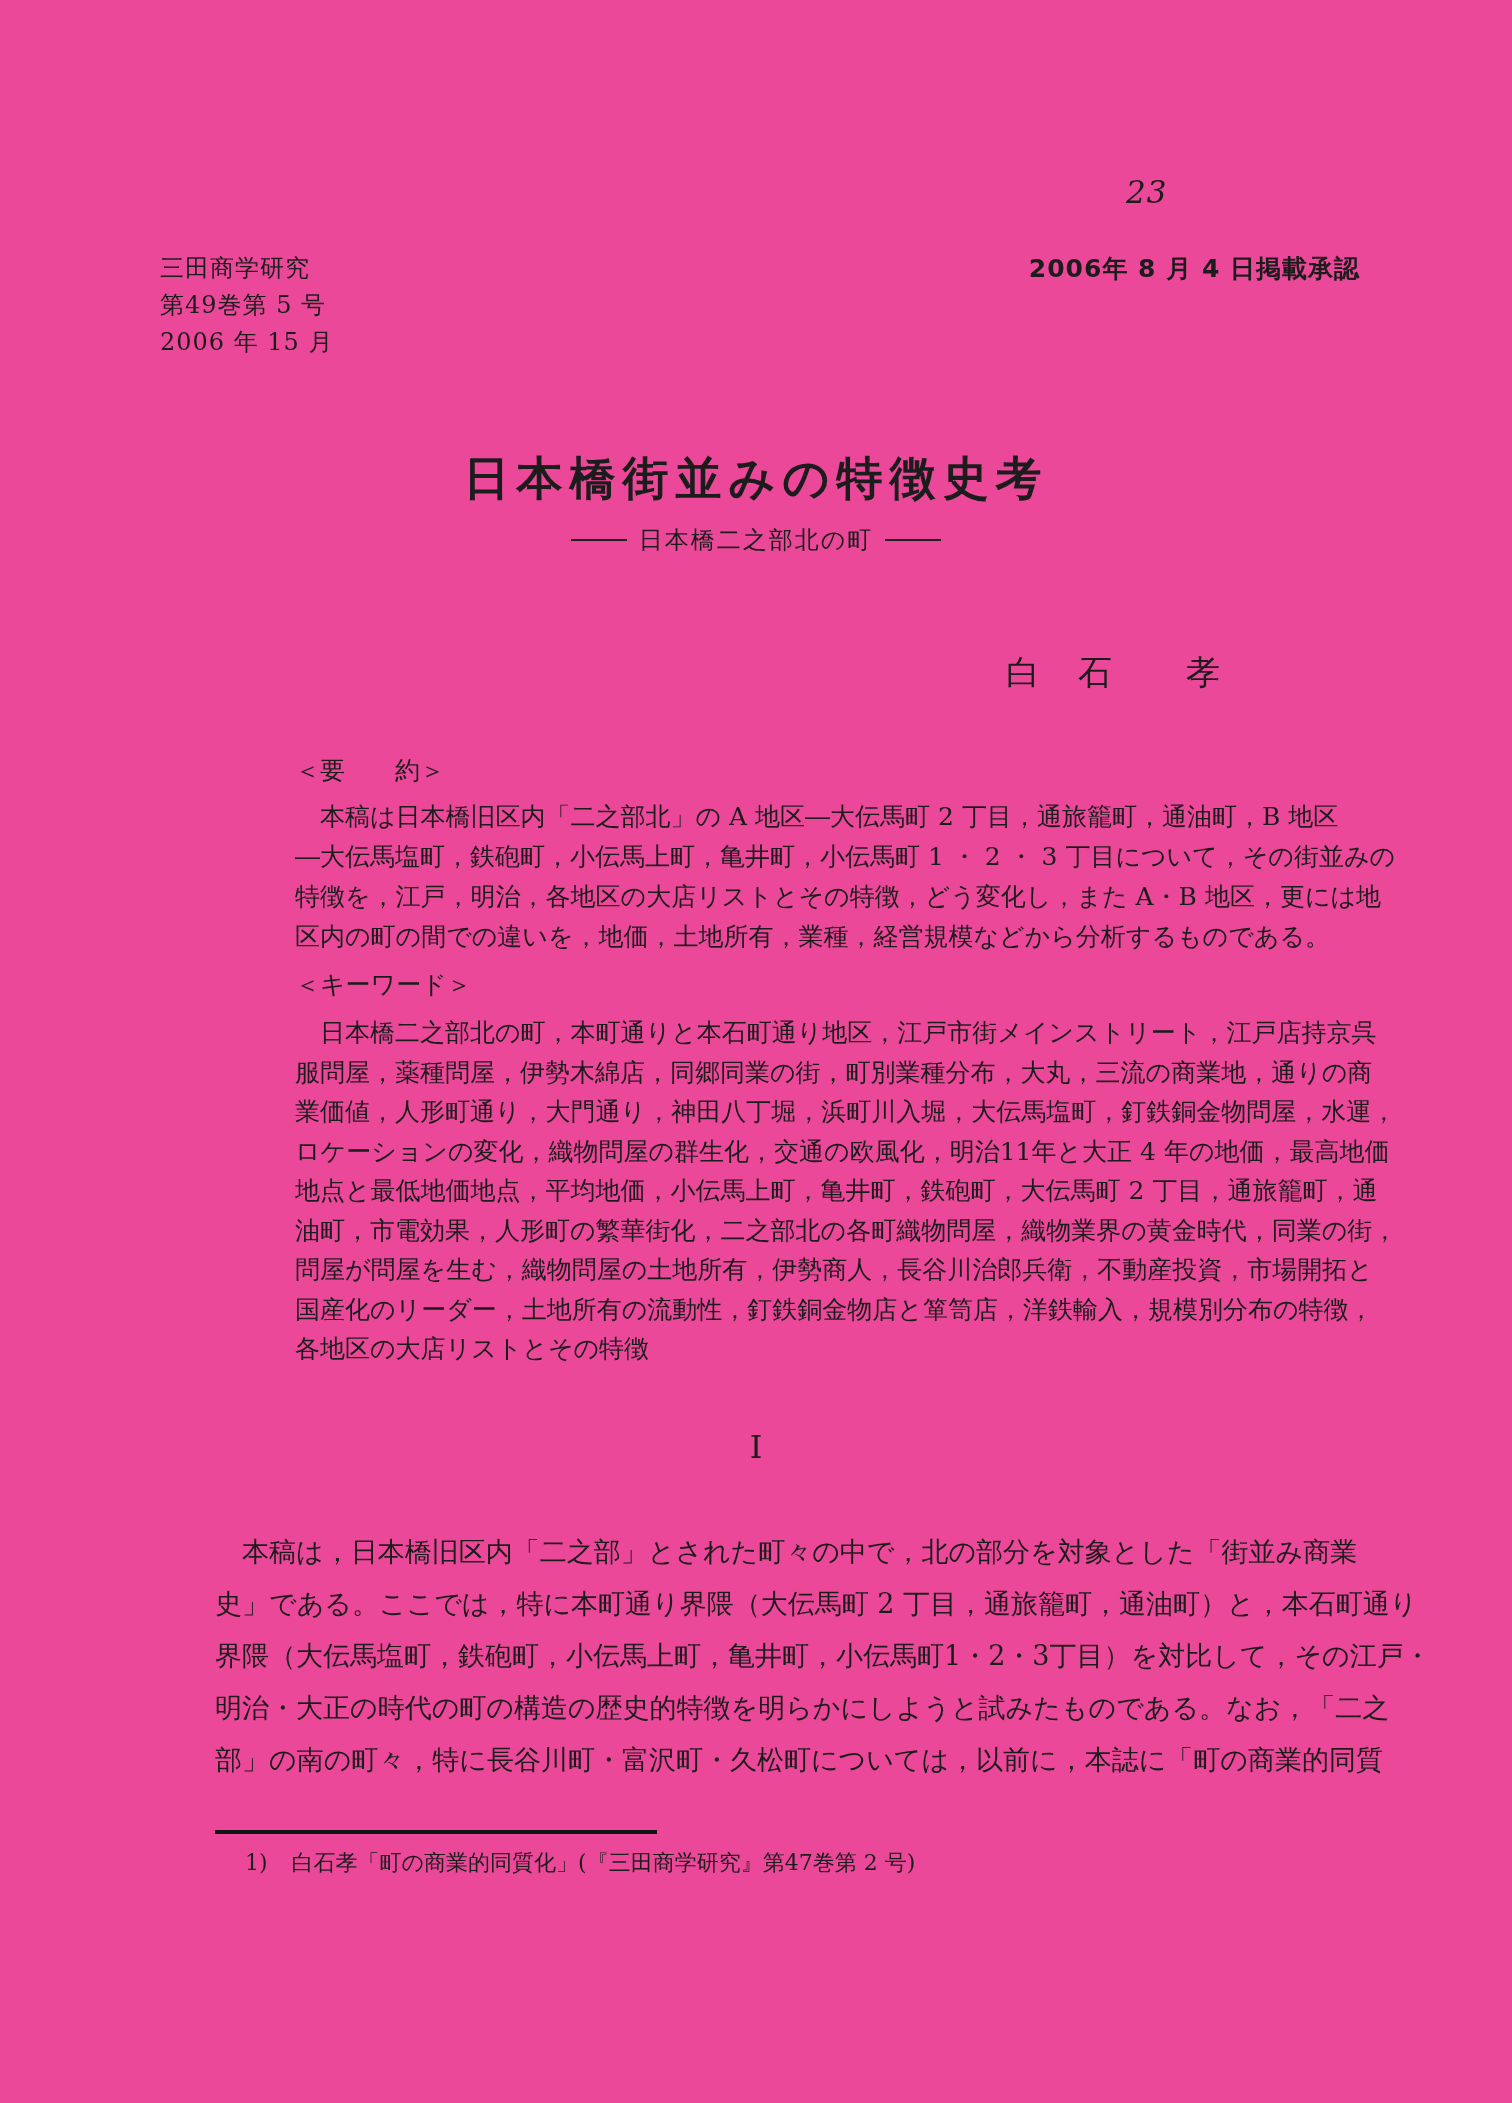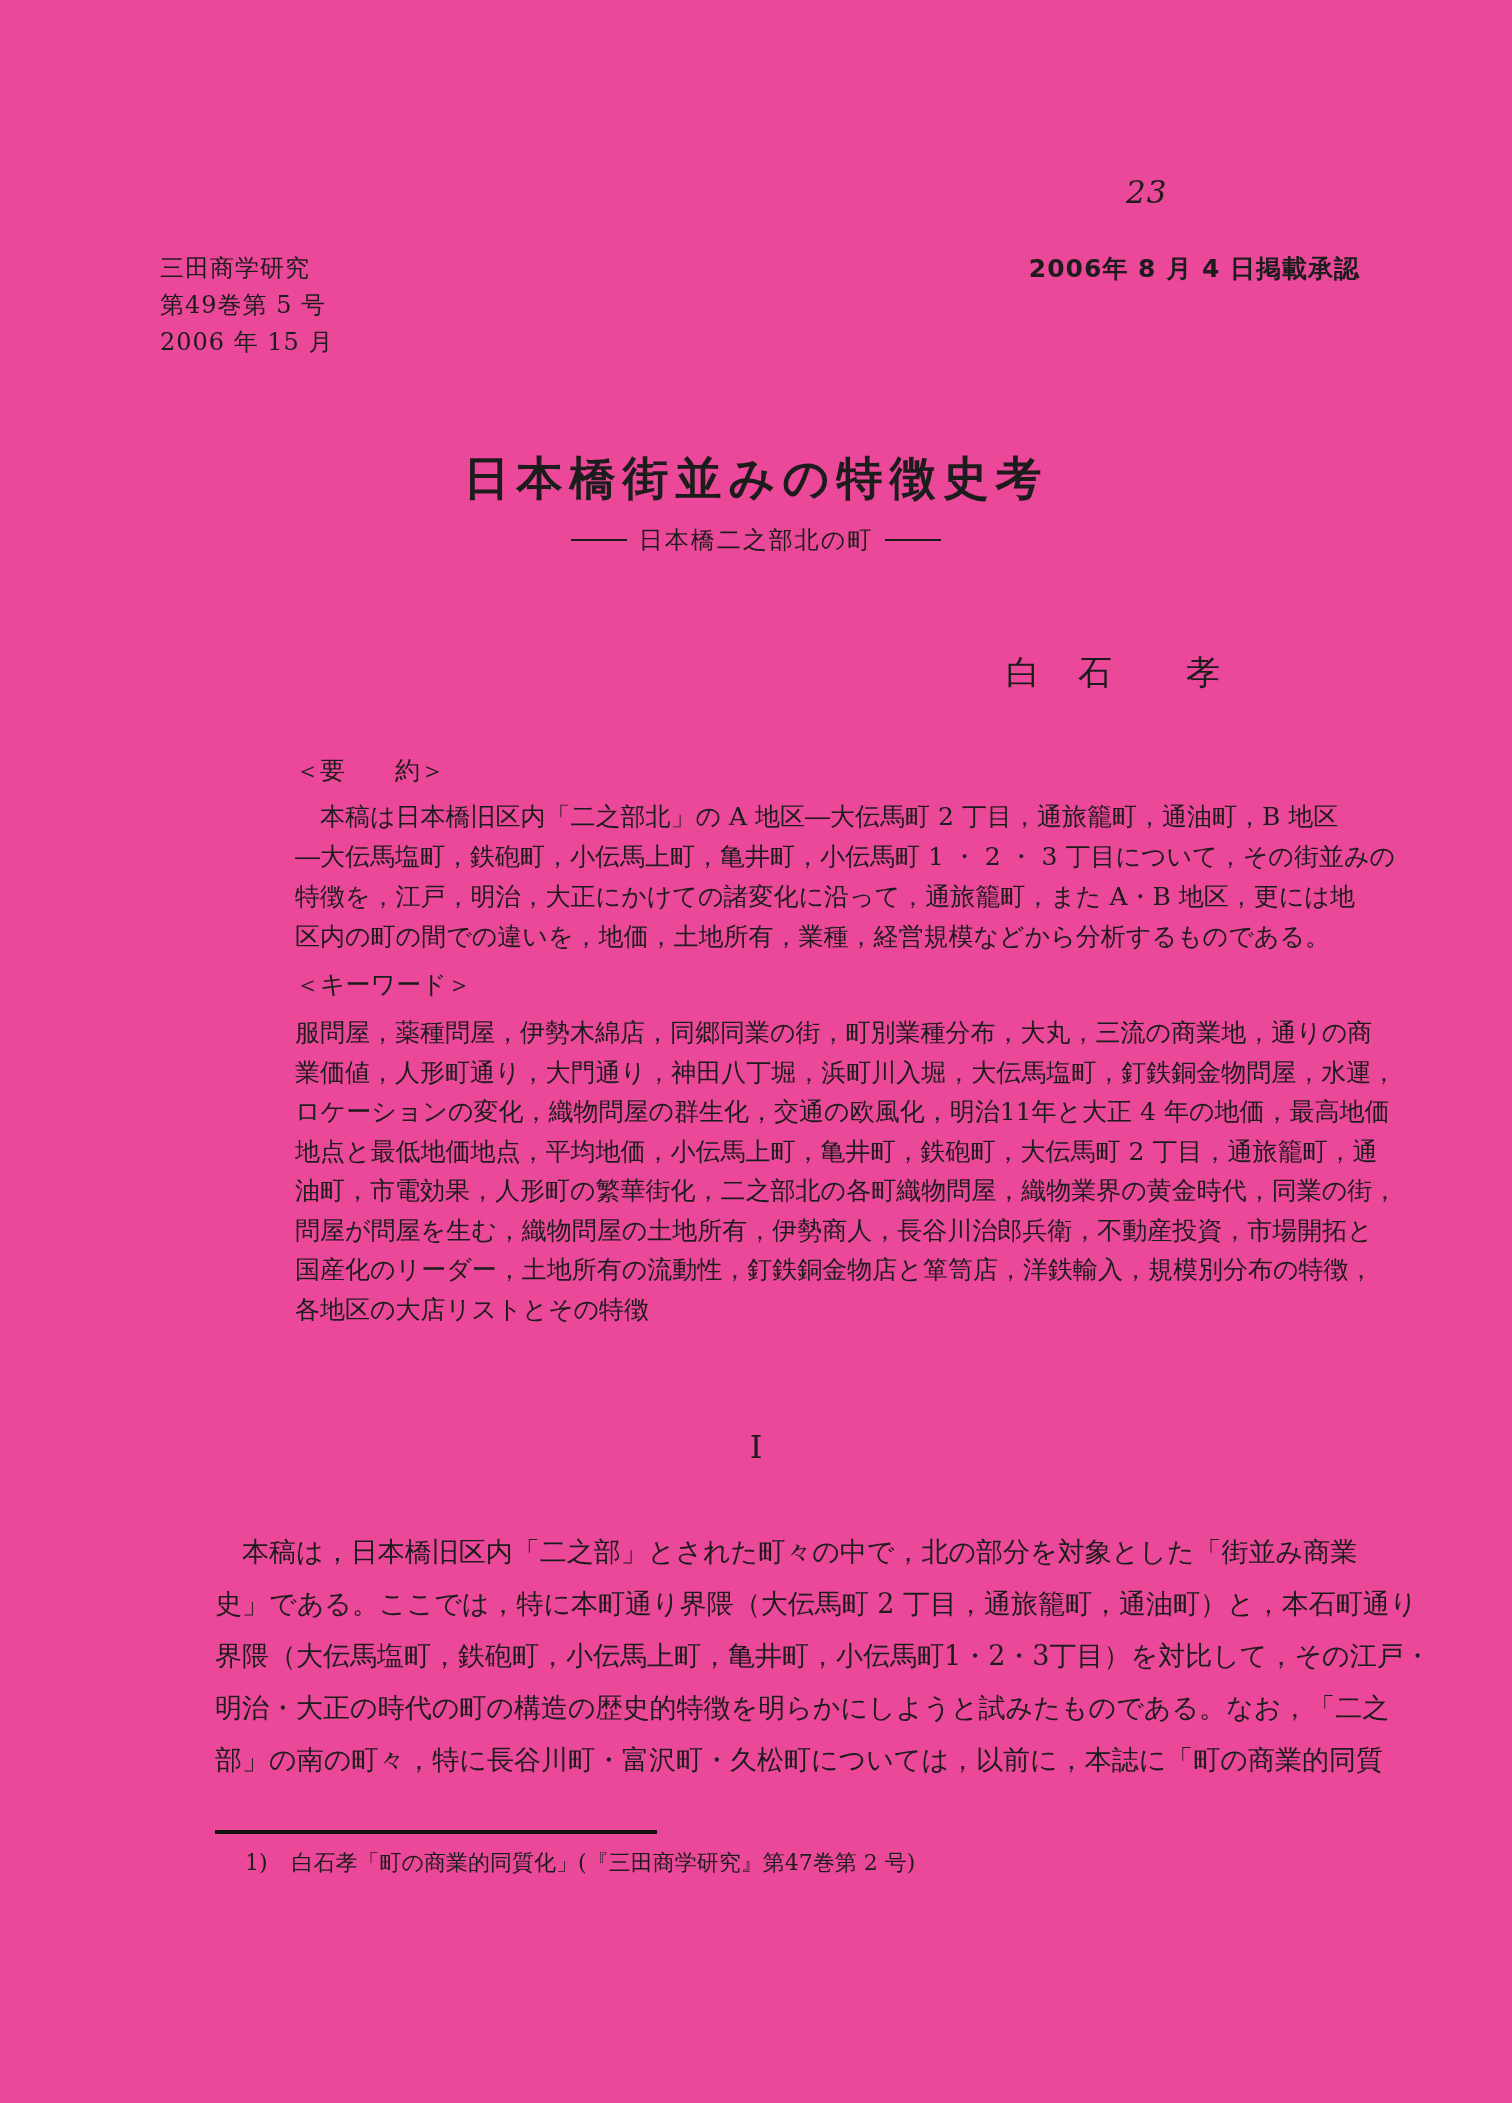--- a/index.html
+++ b/index.html
@@ -103,27 +103,28 @@
     <span class="dash"></span><span>日本橋二之部北の町</span><span class="dash"></span>
   </div>
 
   <div class="author">白　石　　孝</div>
 
   <div class="abstract-heading">＜要　　約＞</div>
 
   <div class="abstract-body">
       <div class="tline">　本稿は日本橋旧区内「二之部北」の A 地区―大伝馬町 2 丁目，通旅籠町，通油町，B 地区</div>
       <div class="tline">―大伝馬塩町，鉄砲町，小伝馬上町，亀井町，小伝馬町 1 ・ 2 ・ 3 丁目について，その街並みの</div>
-      <div class="tline">特徴を，江戸，明治，大正にかけての諸変化に沿って，通旅籠町，また A・B 地区，更には地</div>
+      <div class="tline">特徴を，江戸，明治，各地区の大店リストとその特徴，どう変化し，また A・B 地区，更には地</div>
       <div class="tline">区内の町の間での違いを，地価，土地所有，業種，経営規模などから分析するものである。</div>
     </div>
 
   <div class="keywords-heading">＜キーワード＞</div>
 
   <div class="keywords-body">
+      <div class="tline">　日本橋二之部北の町，本町通りと本石町通り地区，江戸市街メインストリート，江戸店持京呉</div>
       <div class="tline">服問屋，薬種問屋，伊勢木綿店，同郷同業の街，町別業種分布，大丸，三流の商業地，通りの商</div>
       <div class="tline">業価値，人形町通り，大門通り，神田八丁堀，浜町川入堀，大伝馬塩町，釘鉄銅金物問屋，水運，</div>
       <div class="tline">ロケーションの変化，織物問屋の群生化，交通の欧風化，明治11年と大正 4 年の地価，最高地価</div>
       <div class="tline">地点と最低地価地点，平均地価，小伝馬上町，亀井町，鉄砲町，大伝馬町 2 丁目，通旅籠町，通</div>
       <div class="tline">油町，市電効果，人形町の繁華街化，二之部北の各町織物問屋，織物業界の黄金時代，同業の街，</div>
       <div class="tline">問屋が問屋を生む，織物問屋の土地所有，伊勢商人，長谷川治郎兵衛，不動産投資，市場開拓と</div>
       <div class="tline">国産化のリーダー，土地所有の流動性，釘鉄銅金物店と箪笥店，洋鉄輸入，規模別分布の特徴，</div>
       <div class="tline">各地区の大店リストとその特徴</div>
     </div>
 

